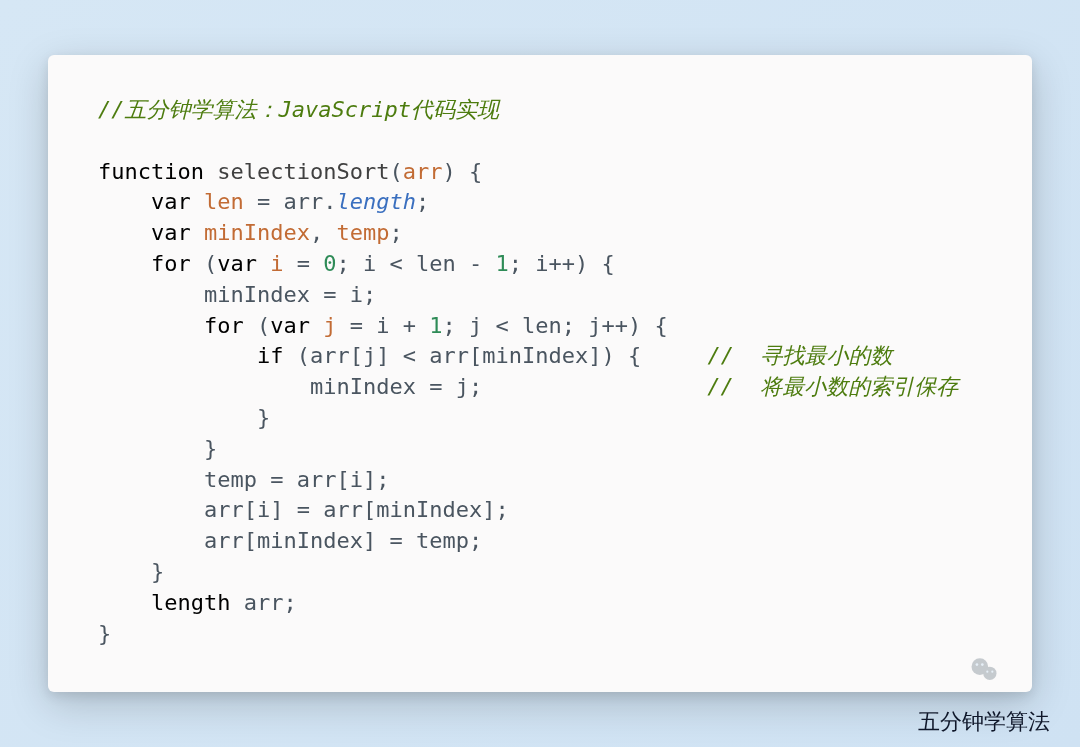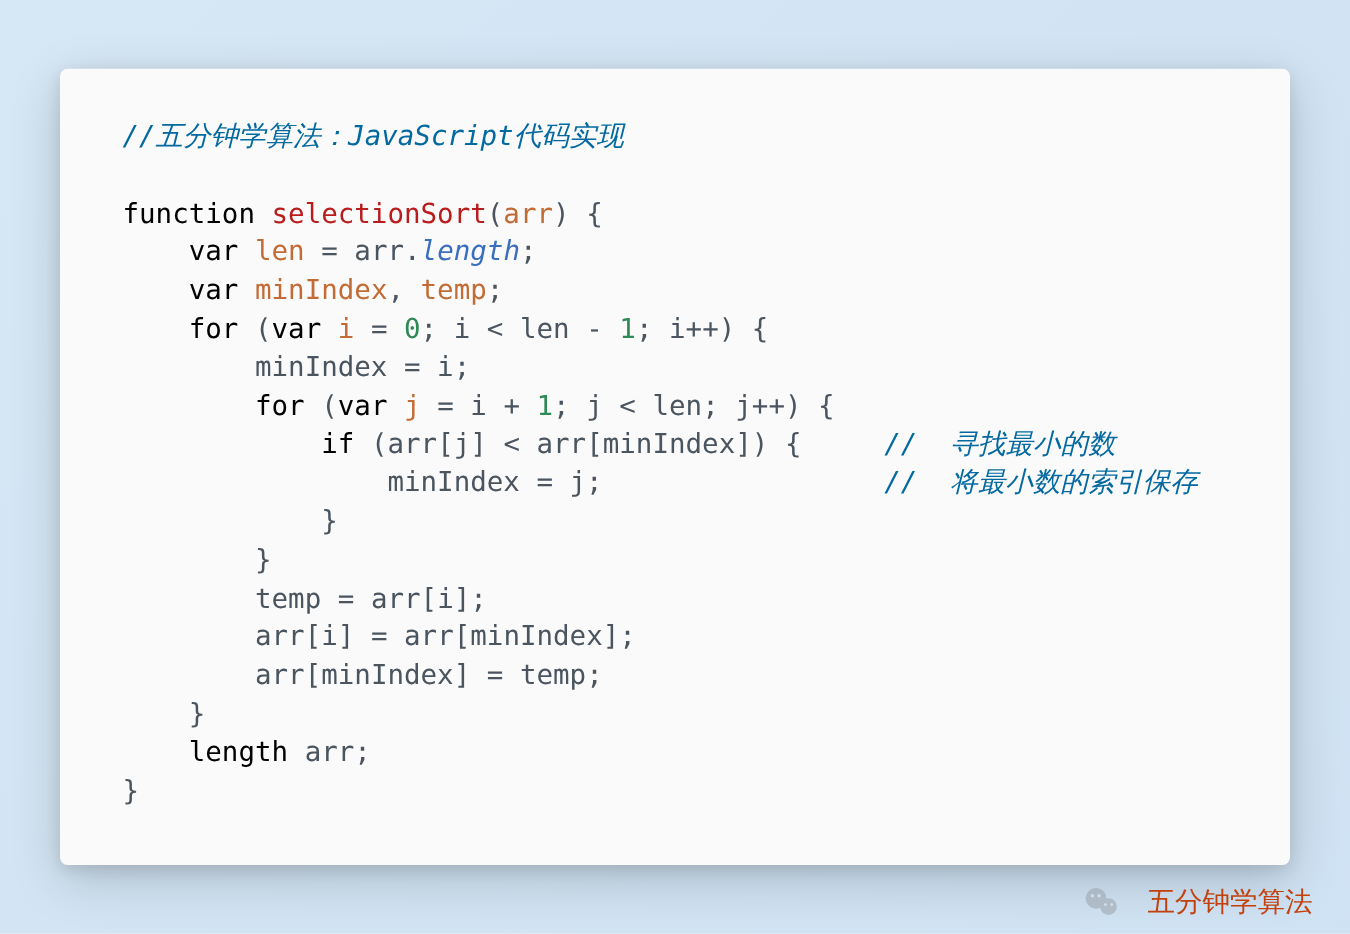--- a/index.html
+++ b/index.html
@@ -23,40 +23,41 @@
     padding: 40px 40px 40px 50px;
     overflow: hidden;
   }
   pre.code {
     font-family: inherit;
     font-size: 22px;
     line-height: 1.4;
     white-space: pre;
     color: #3e4a55;
   }
-  .tok-comment { color: #0369a1; font-style: italic; }
+  .tok-comment { color: #4d7c0f; font-style: italic; }
   .tok-keyword { color: #000000; }
-  .tok-funcname { color: #b91c1c; }
+  .tok-funcname { color: #404040; }
   .tok-param { color: #c26b34; }
   .tok-var { color: #c26b34; }
   .tok-prop { color: #3a6fbf; font-style: italic; }
   .tok-punct { color: #4a5560; }
   .tok-op { color: #4a5560; }
   .tok-number { color: #2e8b57; font-weight: 500; }
   .tok-ident { color: #4a5560; }
   .watermark {
     position: absolute;
     bottom: 10px;
     right: 30px;
     display: flex;
     align-items: center;
     gap: 22px;
-    color: #c2410c;
+    color: #0f172a;
     font-family: -apple-system, "PingFang SC", "Microsoft YaHei", sans-serif;
     font-size: 22px;
+    flex-direction: column;
   }
   .wm-icon {
     width: 30px; height: 30px;
     position: relative;
   }
   .wm-icon svg { width: 30px; height: 30px; opacity: 0.55; }
 </style>
 </head>
 <body>
 

